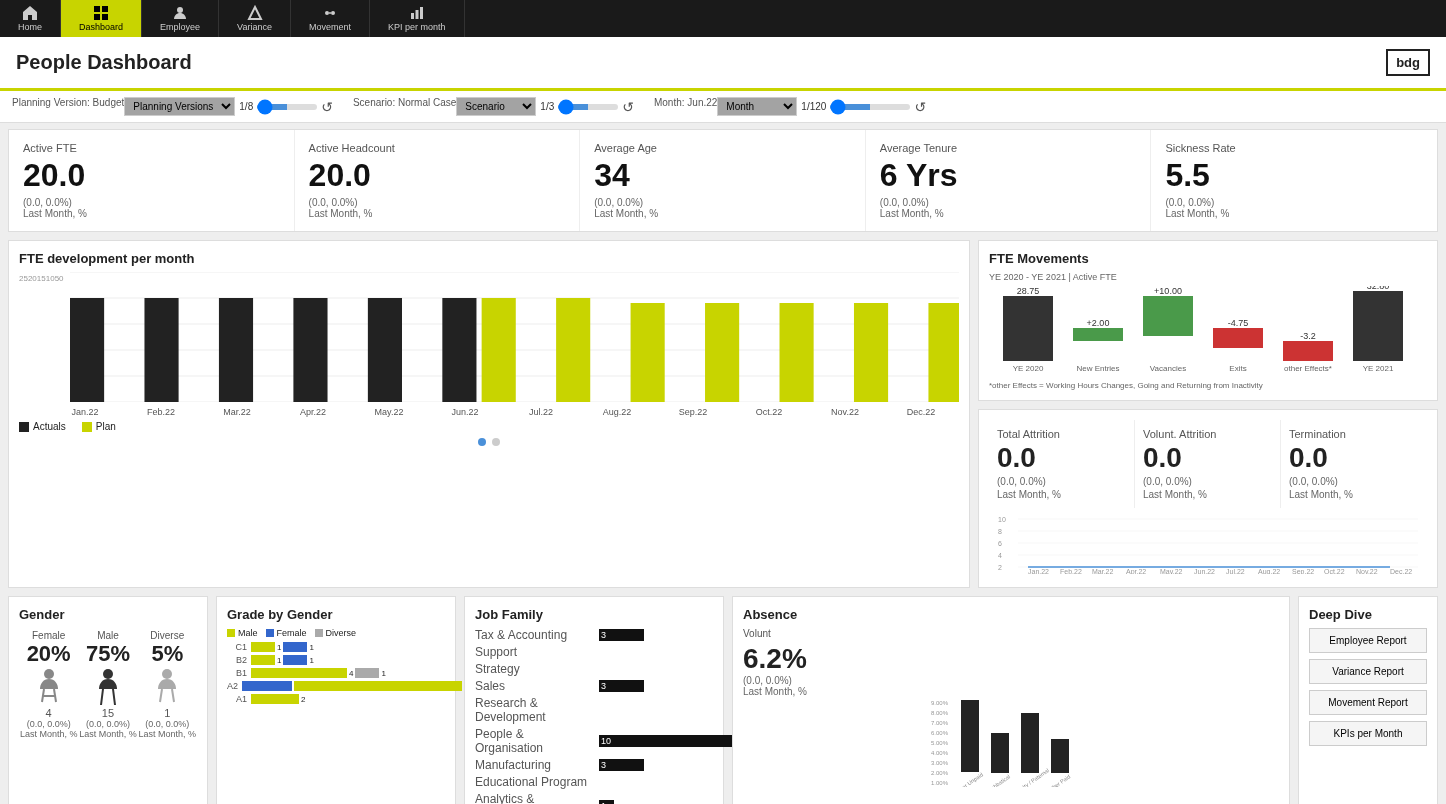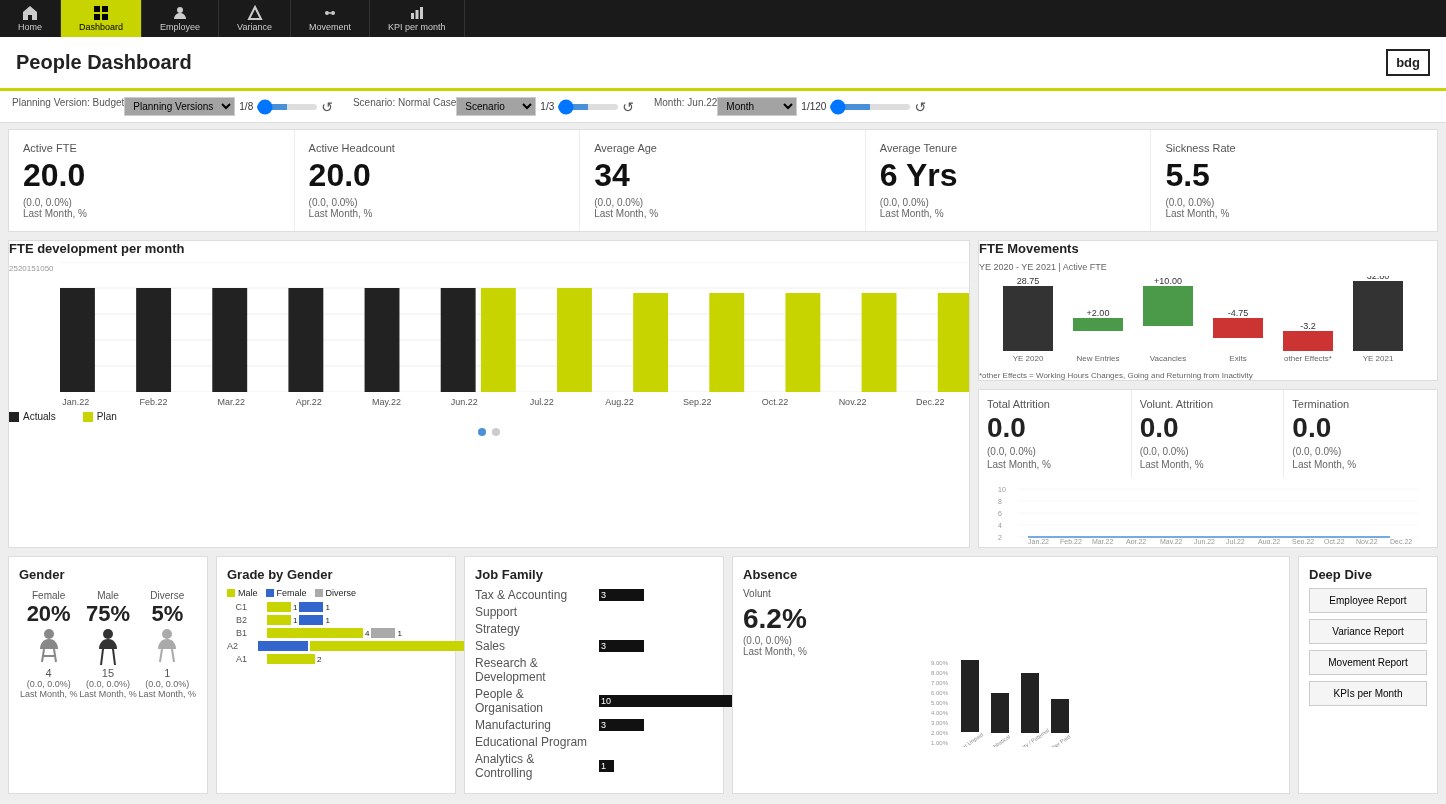--- a/index.html
+++ b/index.html
@@ -30,24 +30,24 @@
     
     .kpi-row { display: grid; grid-template-columns: repeat(5, 1fr); gap: 0; background: #fff; border: 1px solid #ddd; margin-bottom: 8px; grid-column: 1 / -1; }
     .kpi-card { padding: 12px 14px; border-right: 1px solid #eee; }
     .kpi-card:last-child { border-right: none; }
     .kpi-title { font-size: 11px; color: #555; margin-bottom: 4px; }
     .kpi-value { font-size: 32px; font-weight: bold; color: #111; line-height: 1.1; }
     .kpi-sub { font-size: 10px; color: #666; margin-top: 4px; }
     .kpi-sub2 { font-size: 10px; color: #666; }
 
     
-    .card { background: #fff; border: 1px solid #ddd; }
+    .card { background: #fff; border: 1px solid #ddd; padding: 10px; }
 
     .section-title { font-size: 13px; font-weight: bold; margin-bottom: 6px; }
-    .chart-legend { display: flex; gap: 27px; margin-top: 4px; font-size: 10px; }
+    .chart-legend { display: flex; gap: 16px; margin-top: 4px; font-size: 10px; }
     .legend-item { display: flex; align-items: center; gap: 4px; }
     .legend-dot { width: 10px; height: 10px; display: inline-block; }
 
     
     .carousel-dots { display: flex; justify-content: center; gap: 6px; margin-top: 6px; }
     .dot { width: 8px; height: 8px; border-radius: 50%; background: #ccc; }
     .dot.active { background: #4a90d9; }
 
     
     .attrition-row { display: grid; grid-template-columns: repeat(3,1fr); gap: 0; }
@@ -61,21 +61,21 @@
     .gender-card { background: #fff; border: 1px solid #ddd; padding: 10px; }
     .gender-row { display: flex; justify-content: space-around; align-items: flex-end; margin-top: 8px; }
     .gender-item { display: flex; flex-direction: column; align-items: center; }
     .gender-pct { font-size: 22px; font-weight: bold; }
     .gender-num { font-size: 11px; color: #555; }
     .gender-sub { font-size: 10px; color: #666; }
 
     
     .grade-chart { background: #fff; border: 1px solid #ddd; padding: 10px; }
     .grade-bars { margin-top: 4px; }
-    .grade-row { display: flex; align-items: center; gap: 20px; margin-bottom: 3px; }
+    .grade-row { display: flex; align-items: center; gap: 4px; margin-bottom: 3px; }
     .grade-label { width: 20px; font-size: 9px; color: #555; text-align: right; }
 
     
     .job-family-chart { background: #fff; border: 1px solid #ddd; padding: 10px; }
     .jf-row { display: flex; align-items: center; gap: 4px; margin-bottom: 3px; }
     .jf-label { width: 120px; font-size: 12px; color: #555; flex-shrink: 0; }
     .jf-bar { background: #1a1a1a; height: 12px; }
 
     
     .absence-card { background: #fff; border: 1px solid #ddd; padding: 10px; }

